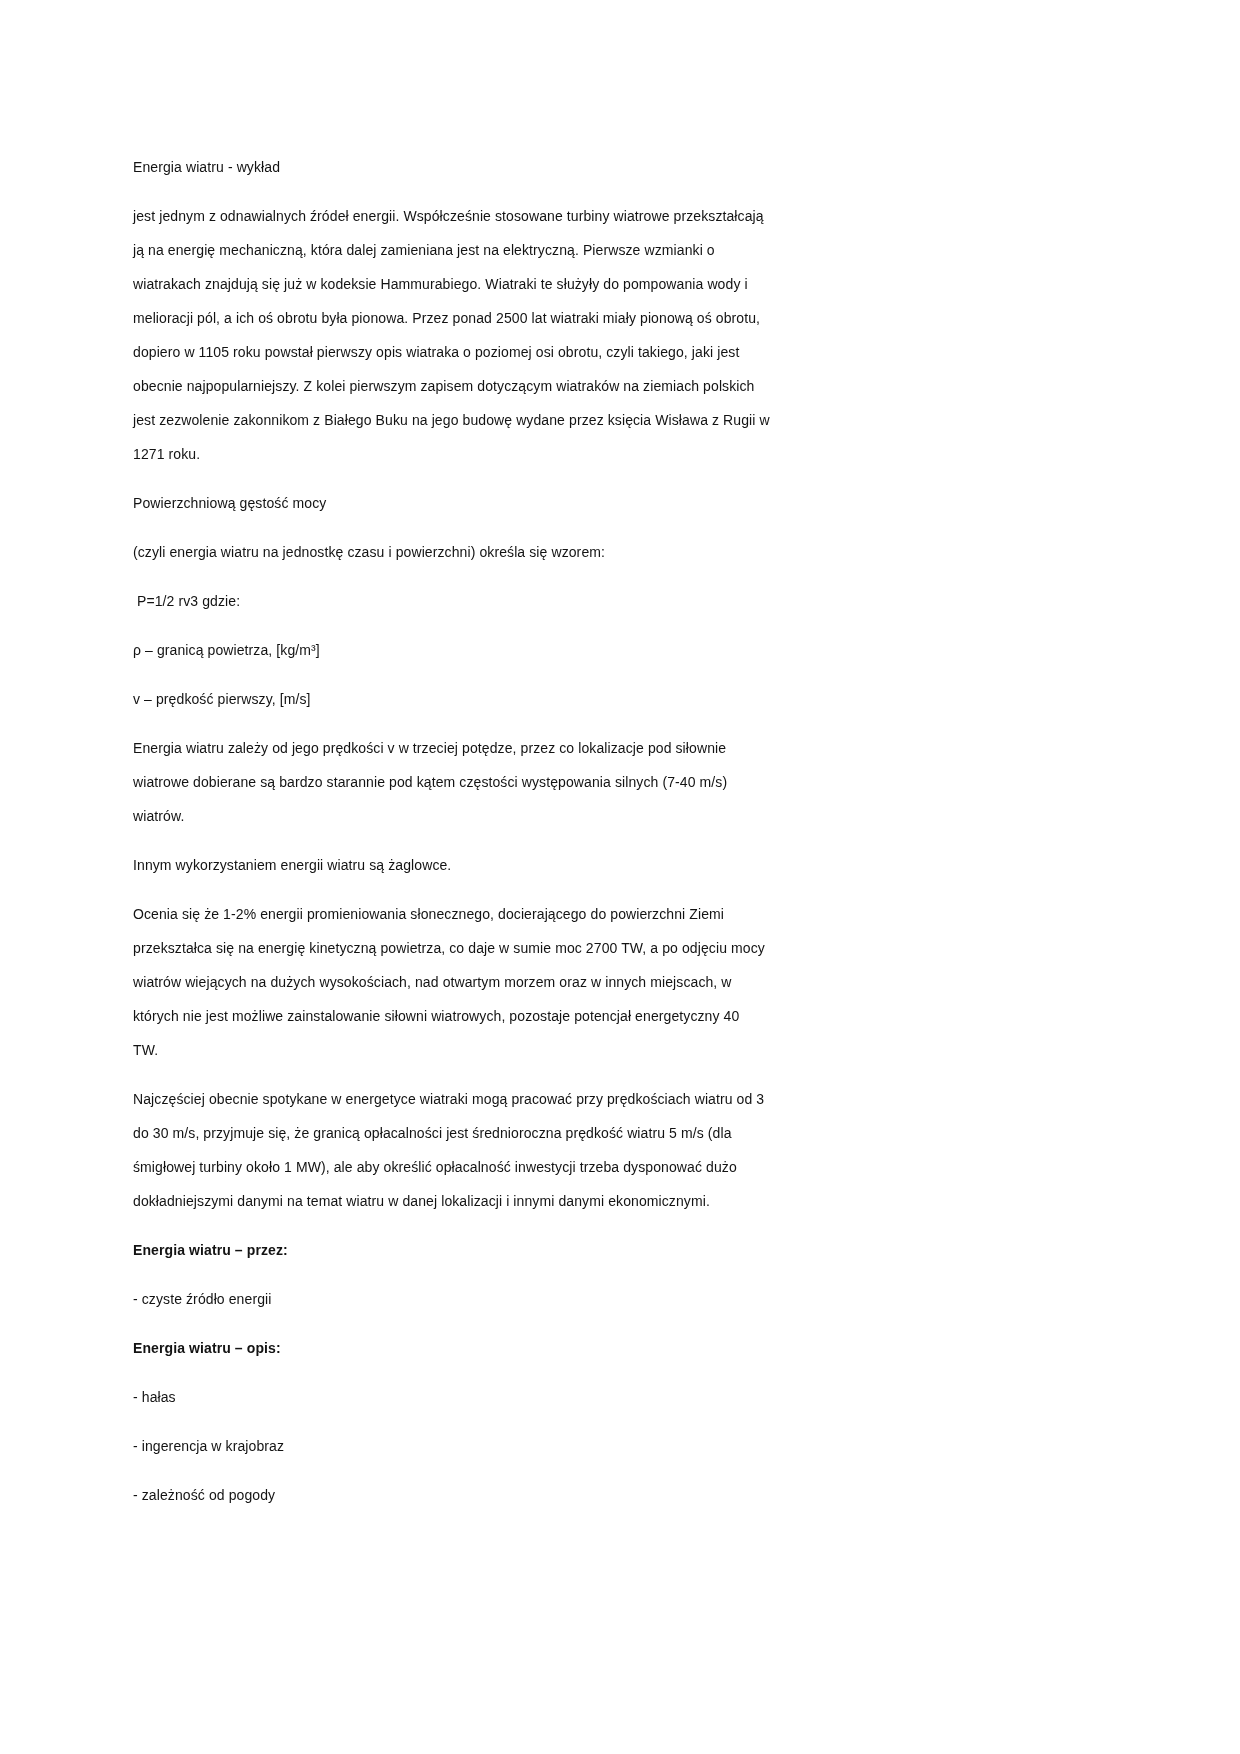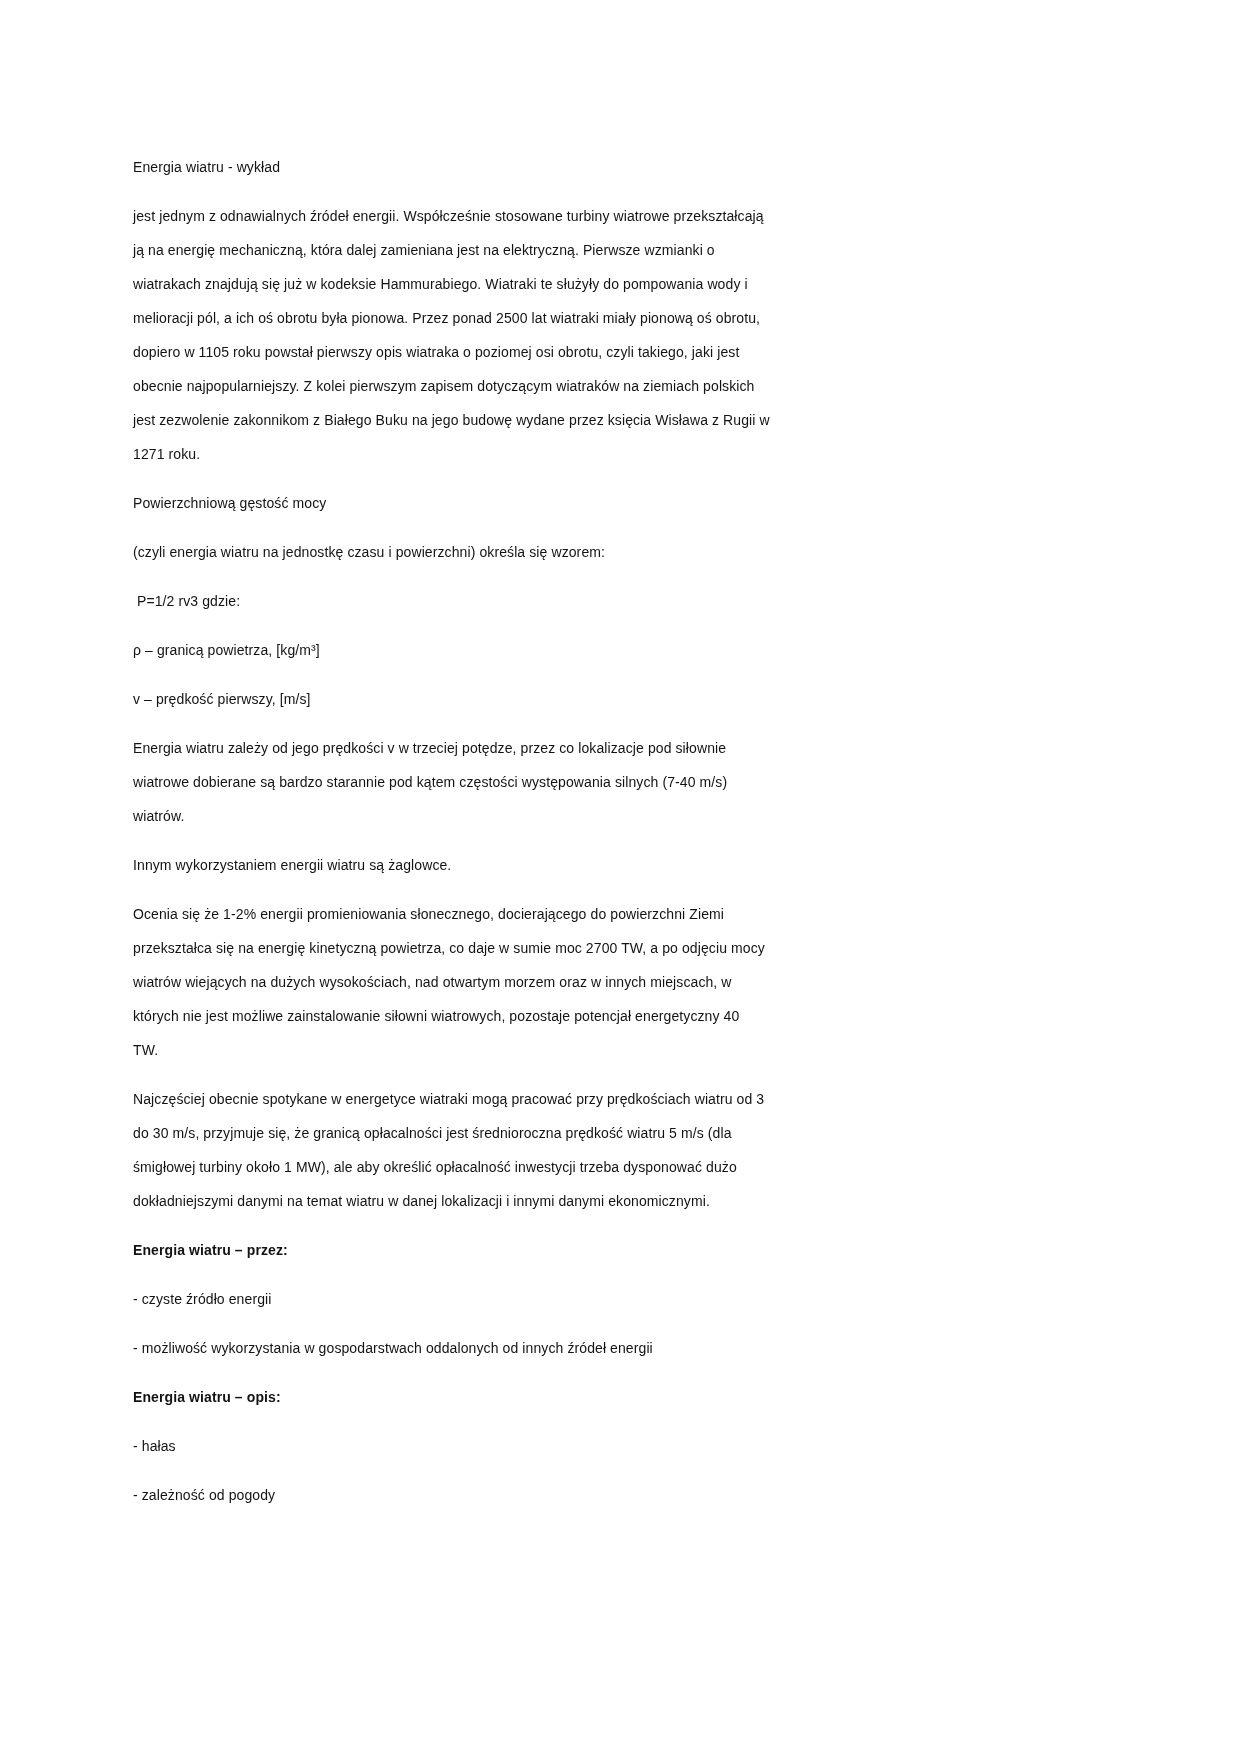--- a/index.html
+++ b/index.html
@@ -73,22 +73,22 @@
 
     <div class="doc-block">Najczęściej obecnie spotykane w energetyce wiatraki mogą pracować przy prędkościach wiatru od 3
 do 30 m/s, przyjmuje się, że granicą opłacalności jest średnioroczna prędkość wiatru 5 m/s (dla
 śmigłowej turbiny około 1 MW), ale aby określić opłacalność inwestycji trzeba dysponować dużo
 dokładniejszymi danymi na temat wiatru w danej lokalizacji i innymi danymi ekonomicznymi.</div>
 
     <div class="doc-block bold">Energia wiatru – przez:</div>
 
     <div class="doc-block">- czyste źródło energii</div>
 
-    <div class="doc-block">- możliwość wykorzystania w gospodarstwach oddalonych od innych źródeł energii</div>
 
     <div class="doc-block bold">Energia wiatru – opis:</div>
 
     <div class="doc-block">- hałas</div>
 
+    <div class="doc-block">- ingerencja w krajobraz</div>
 
     <div class="doc-block">- zależność od pogody</div>
   </div>
 </div>
 
 </body></html>

